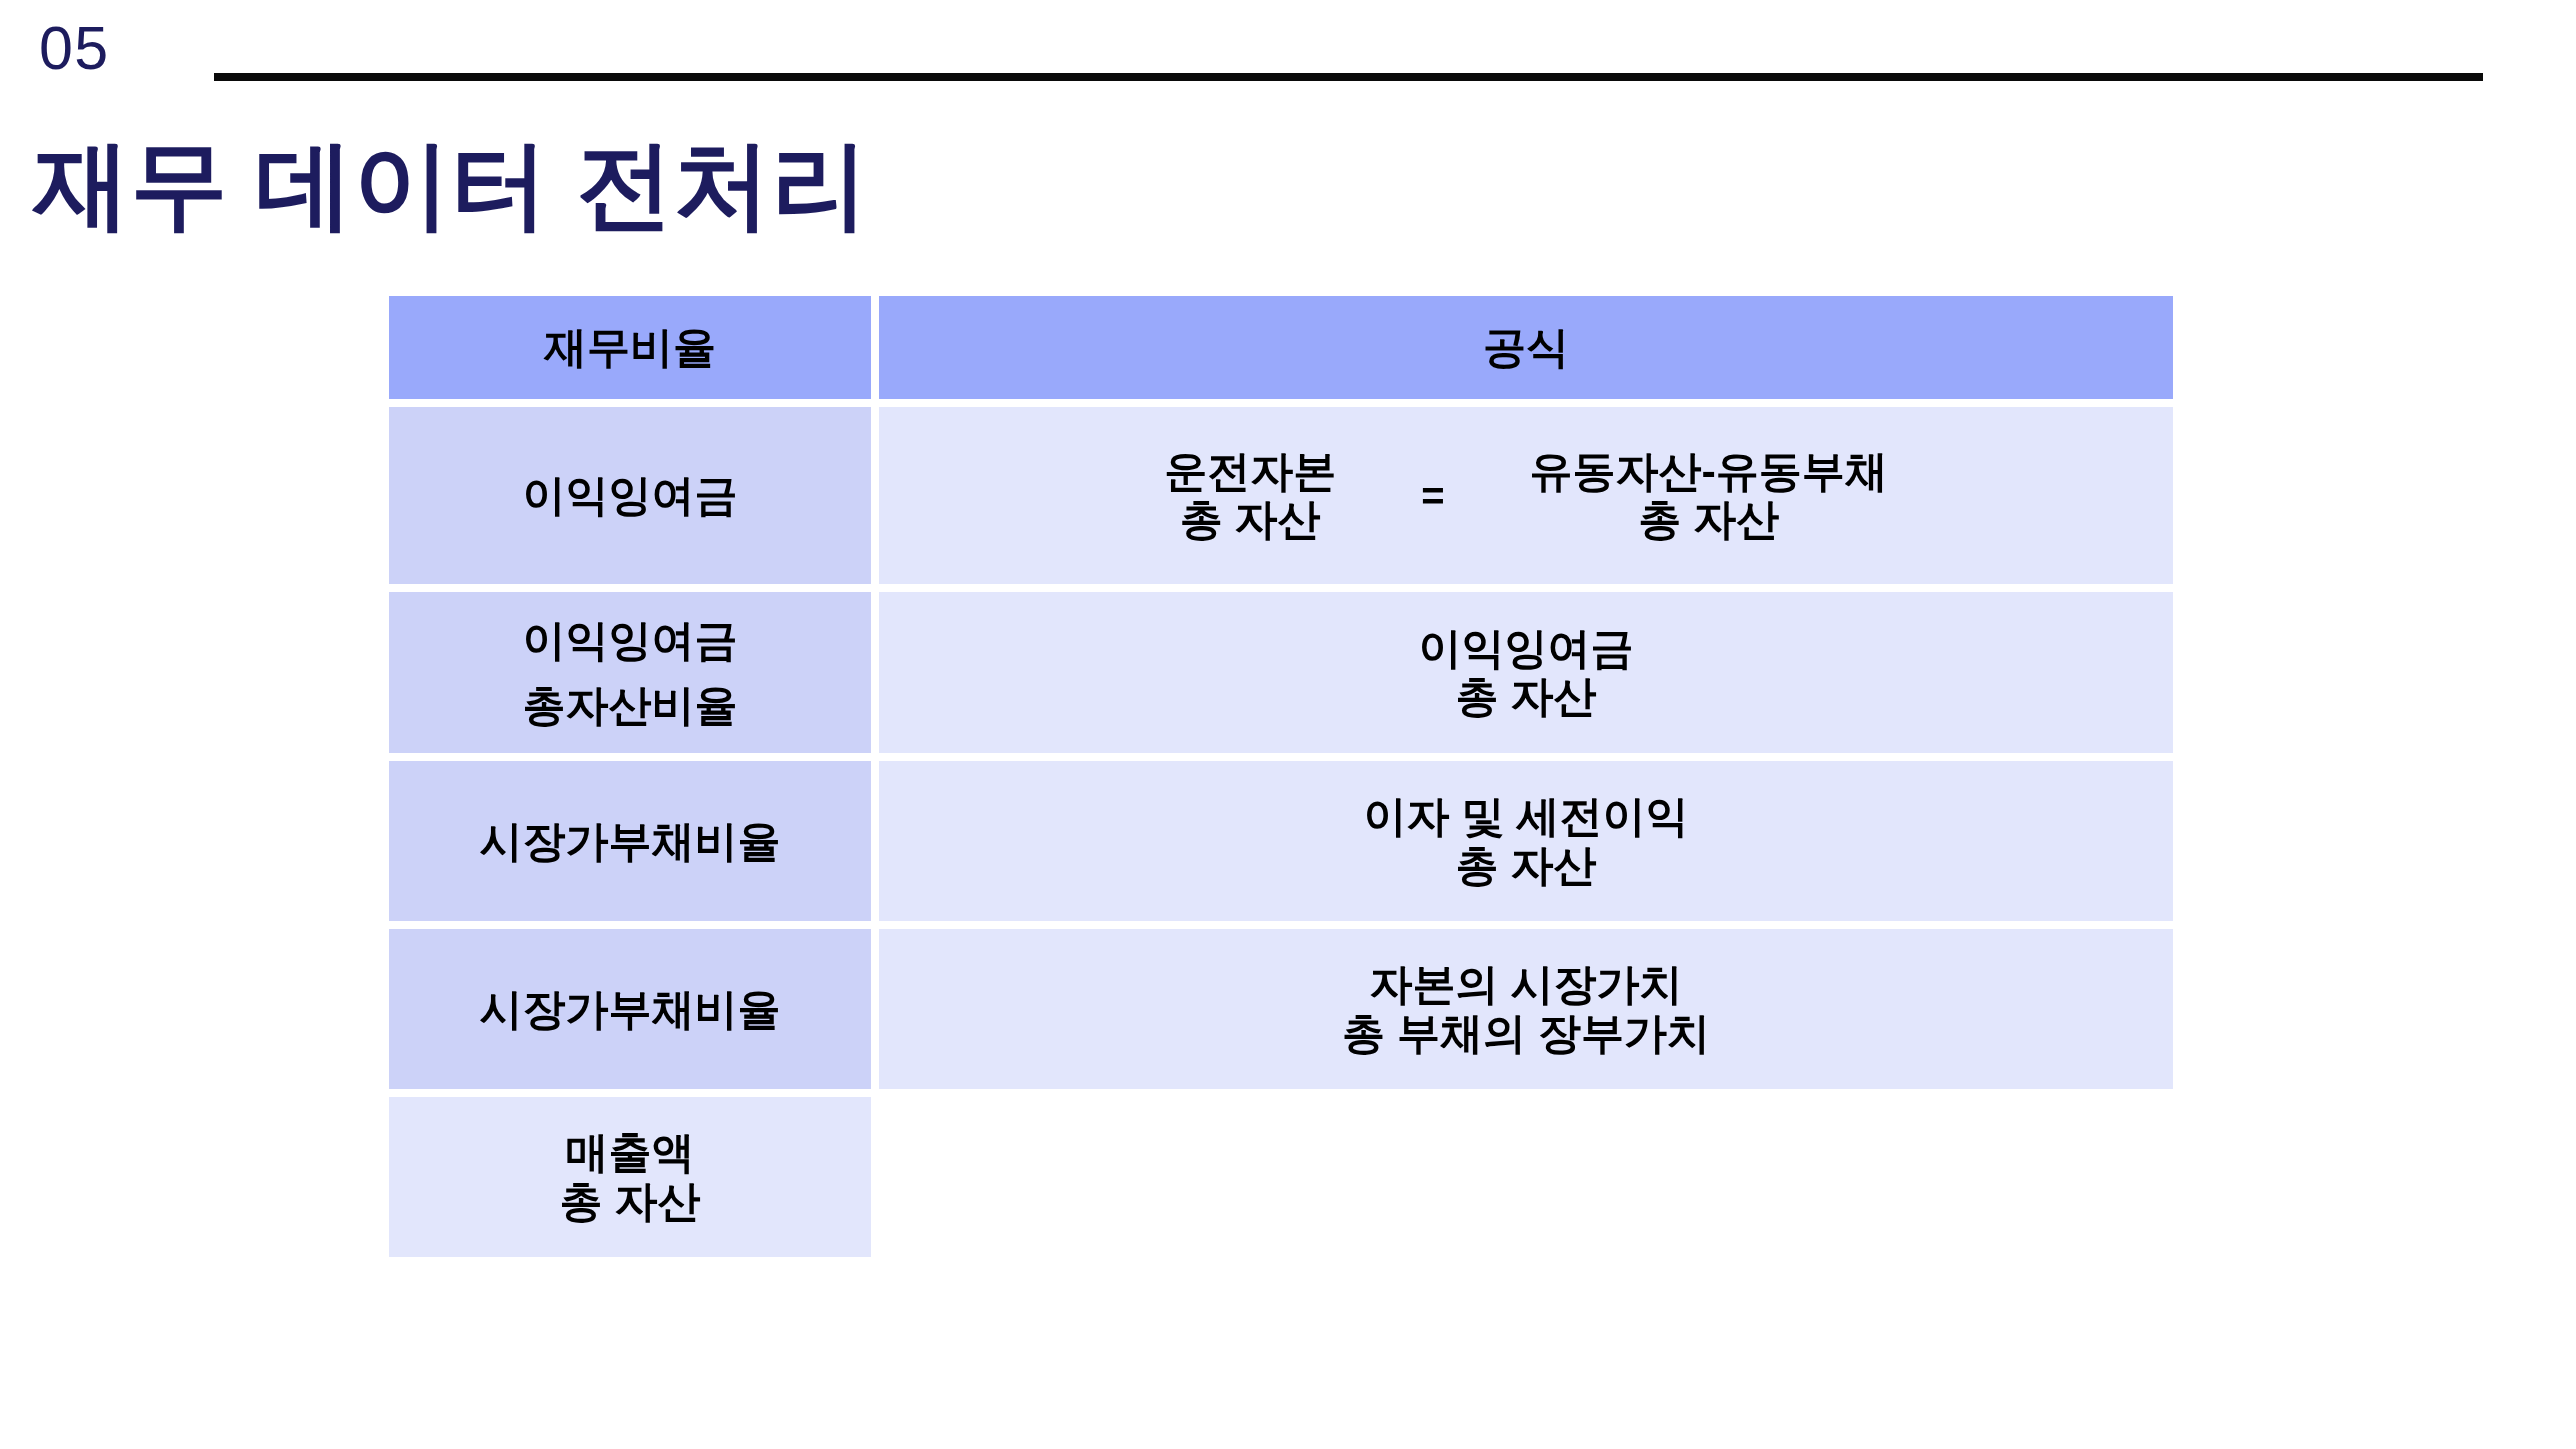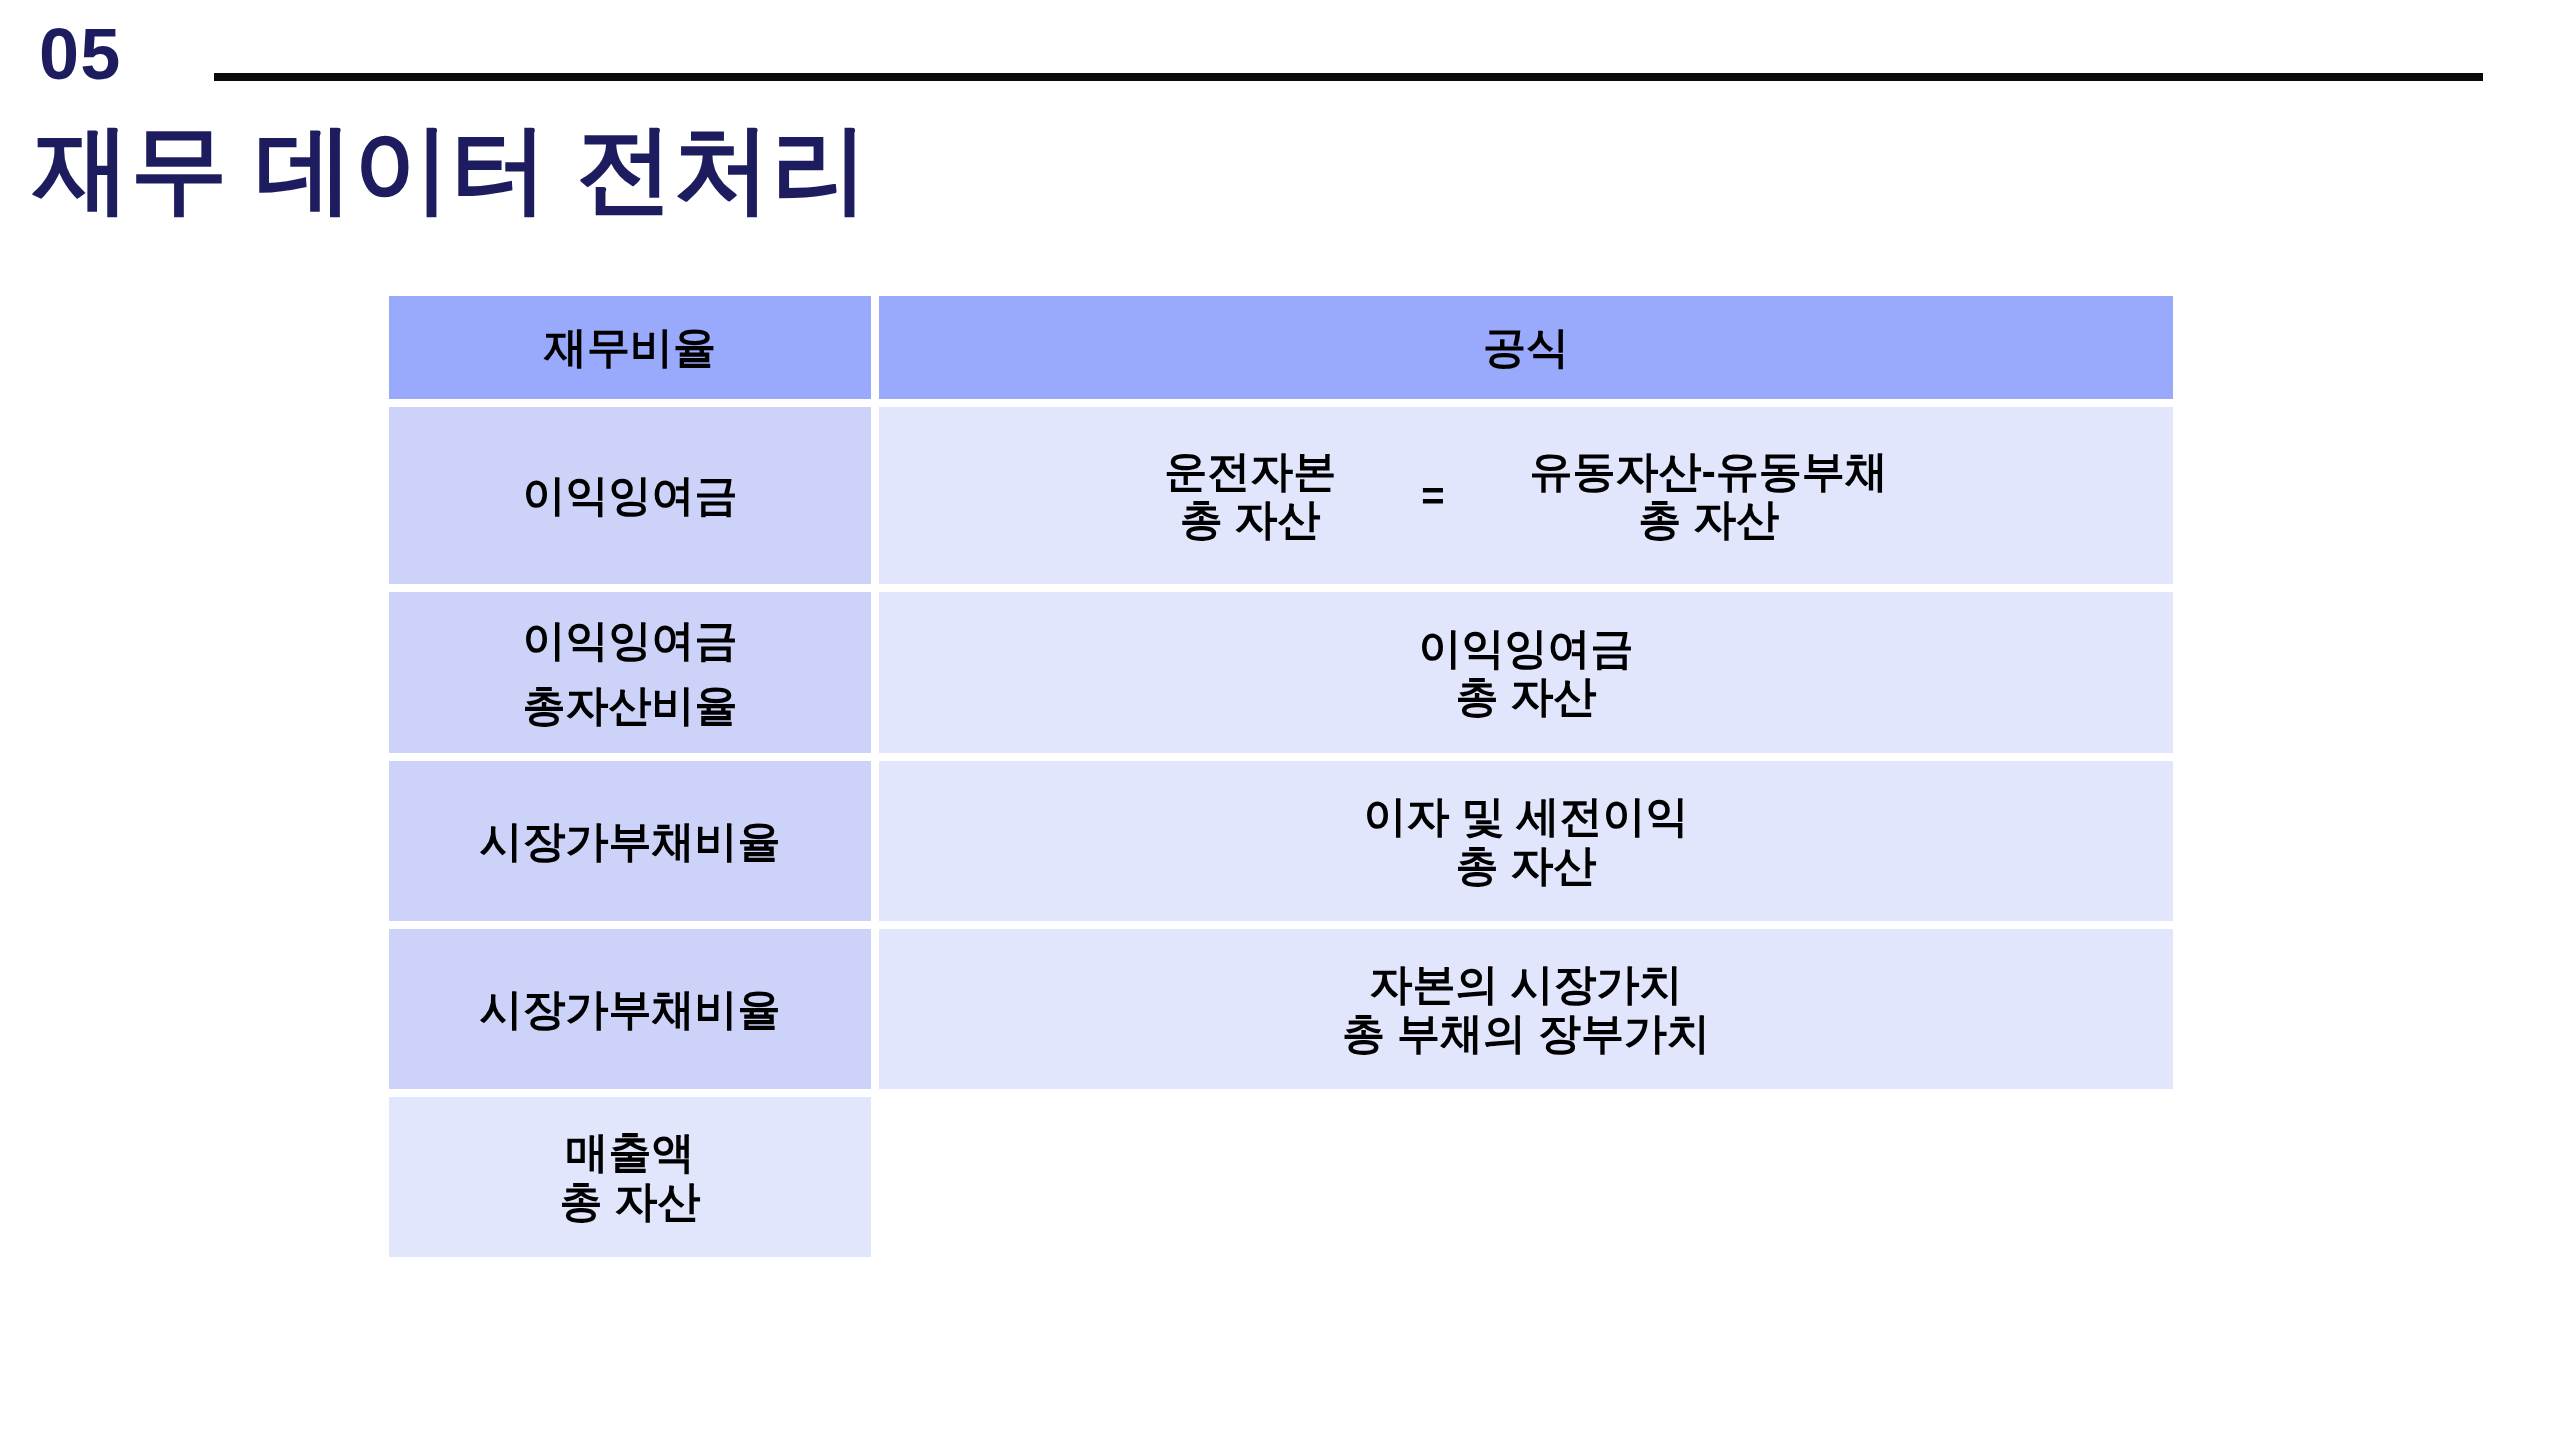--- a/index.html
+++ b/index.html
@@ -20,38 +20,38 @@
     overflow: hidden;
     font-family: "Liberation Sans", "DejaVu Sans", sans-serif;
     color: var(--text-color);
   }
 
   
   .section-number {
     position: absolute;
     left: 39px;
     top: 18px;
-    font-size: 72px;
+    font-size: 61px;
     line-height: 1;
-    font-weight: 700;
+    font-weight: 400;
     color: var(--title-color);
     letter-spacing: 1.3px;
   }
   .title-rule {
     position: absolute;
     left: 214px;
     top: 73px;
     width: 2269px;
     height: 8.4px;
     background: var(--rule-color);
   }
   .page-title {
     position: absolute;
     left: 33px;
-    top: 120px;
+    top: 136px;
     font-size: 97px;
     line-height: 1;
     font-weight: 800;
     color: var(--title-color);
     letter-spacing: 0.6px;
     white-space: nowrap;
   }
 
   
   .ratio-table {

